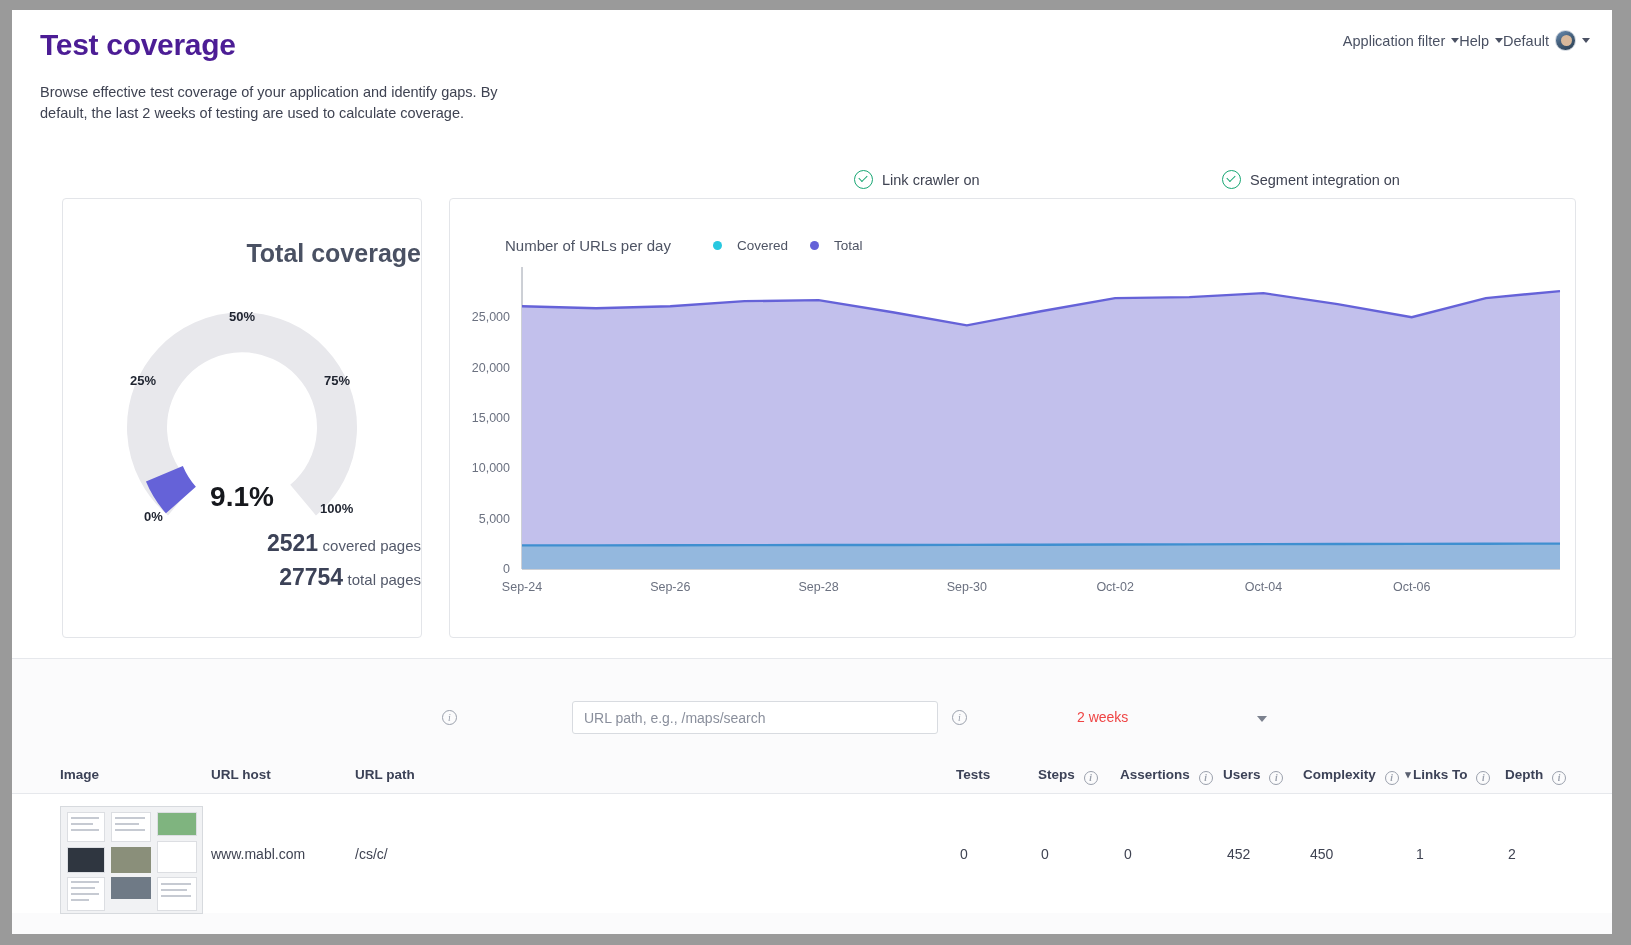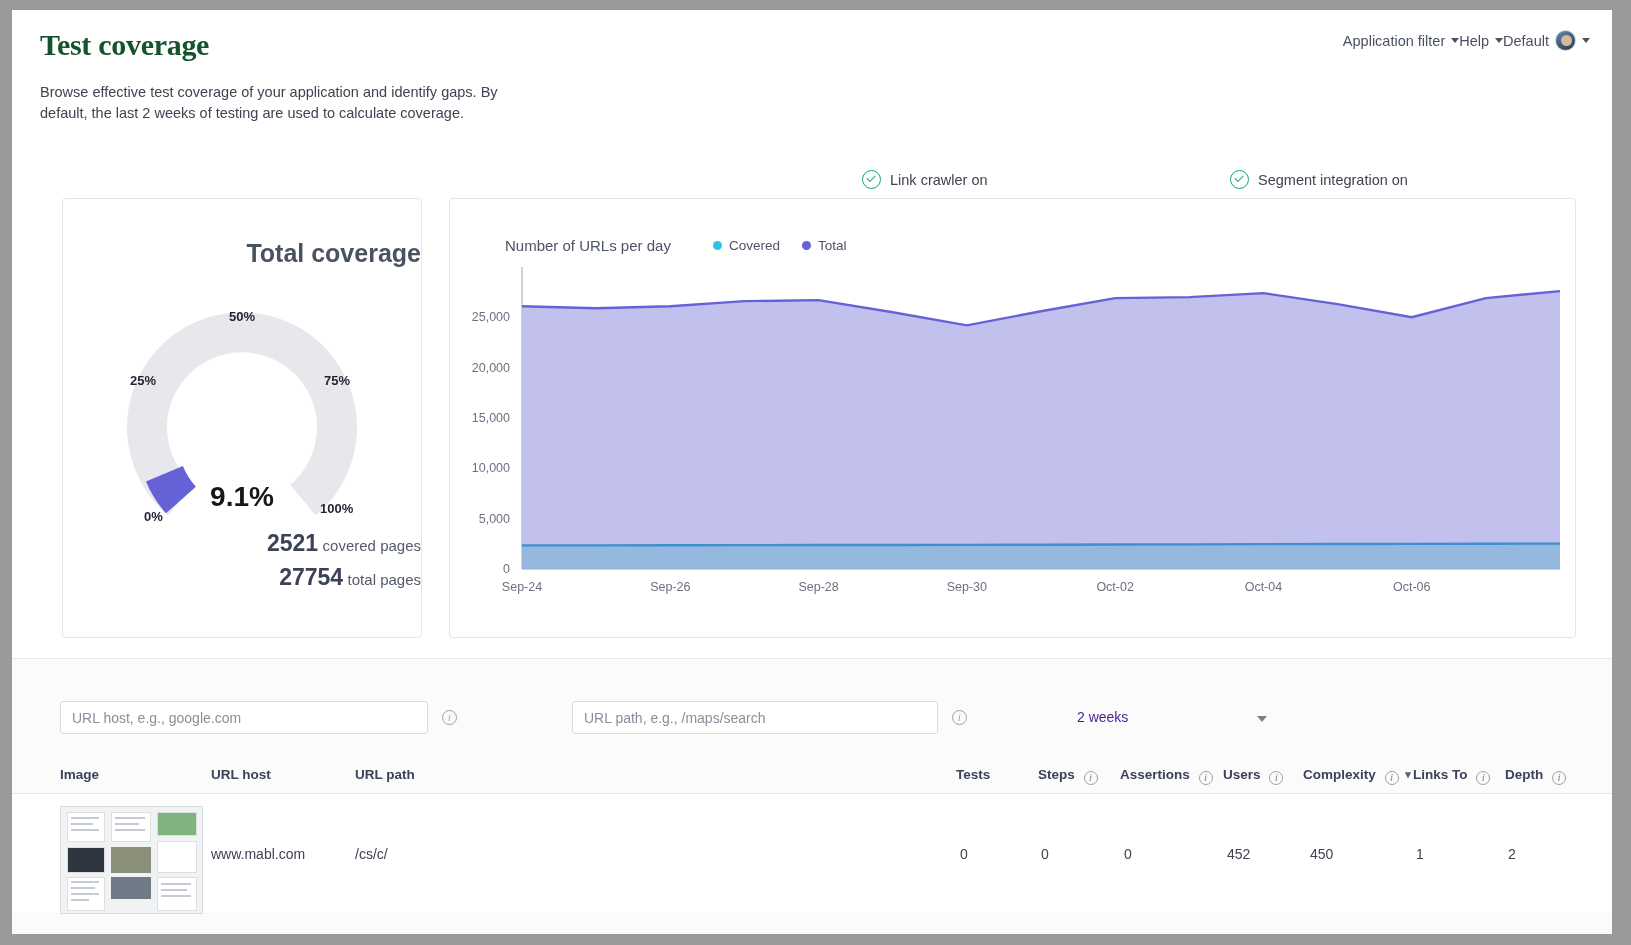--- a/index.html
+++ b/index.html
@@ -19,23 +19,22 @@
   
   .header {
     position: relative;
     height: 72px;
   }
   .page-title {
     position: absolute;
     left: 28px; top: 18px;
     font-size: 30px;
     font-weight: bold;
-    color: #14532d;
+    color: #4c1d95;
     letter-spacing: -0.3px;
-    font-family: Liberation Serif, serif;
   }
   .header-right {
     position: absolute;
     right: 22px; top: 20px;
     display: flex;
     align-items: center;
     font-size: 14.5px;
     color: #4a5163;
   }
   .hdr-item { display: flex; align-items: center; gap: 6px; cursor: pointer; }
@@ -62,21 +61,21 @@
     position: absolute;
     left: 28px; top: 72px;
     width: 470px;
     font-size: 14.5px;
     line-height: 20.5px;
     color: #3f4352;
   }
   
   .status-row {
     position: absolute;
-    left: 12px; top: 160px;
+    left: 4px; top: 160px;
     width: 1600px;
     height: 26px;
   }
   .status-item {
     position: absolute;
     display: flex; align-items: center; gap: 9px;
     font-size: 14.5px; color: #3f4352;
   }
   .check-circle {
     width: 19px; height: 19px;
@@ -130,21 +129,21 @@
   .stat-num { font-size: 23px; font-weight: bold; color: #3c4257; }
   .stat-lbl { font-size: 15px; color: #545a6b; }
   
   .chart-head {
     position: absolute;
     left: 55px; top: 38px;
     display: flex; align-items: center; gap: 42px;
   }
   .chart-head-title { font-size: 15px; color: #4e5464; }
   .legend { display: flex; align-items: center; gap: 22px; }
-  .legend-item { display: flex; align-items: center; gap: 7px; font-size: 13.5px; color: #4e5464; }
+  .legend-item { display: flex; align-items: center; gap: 15px; font-size: 13.5px; color: #4e5464; }
   .dot { width: 9px; height: 9px; border-radius: 50%; display: inline-block; }
   .chart-plot { position: absolute; left: 0; top: 0; }
   .ytick { font-size: 12.5px; fill: #6b7180; text-anchor: end; }
   .xtick { font-size: 12.5px; fill: #6b7180; text-anchor: middle; }
   
   .lower {
     position: absolute;
     left: 0; top: 648px; width: 1600px; height: 276px;
     background: #fbfbfc;
     border-top: 1px solid #e6e8ec;
@@ -186,21 +185,21 @@
     text-align: center;
     font-family: "Liberation Serif", serif;
     font-style: italic;
     vertical-align: -2px;
     margin-left: 5px;
   }
   .select-box {
     position: absolute;
     left: 1065px; top: 0;
     width: 200px; height: 33px;
-    font-size: 14px; color: #4c1d95;
+    font-size: 14px; color: #ef4444;
     line-height: 33px;
     cursor: pointer;
   }
   .select-caret {
     position: absolute;
     right: 10px; top: 15px;
     width: 0; height: 0;
     border-left: 5px solid transparent;
     border-right: 5px solid transparent;
     border-top: 6px solid #7b818e;
@@ -344,21 +343,20 @@
           <text x="665.1428571428571" y="392" class="xtick">Oct-02</text>
           <text x="813.4285714285714" y="392" class="xtick">Oct-04</text>
           <text x="961.7142857142857" y="392" class="xtick">Oct-06</text>
         </svg>
     </div>
   </div>
 
   <div class="lower">
 
     <div class="filter-row">
-      <input class="text-input" style="left: 48px; width: 368px;" placeholder="URL host, e.g., google.com">
       <div class="info-icon" style="left:430px; top:9px;">i</div>
 
       <input class="text-input" style="left: 560px; width: 366px;" placeholder="URL path, e.g., /maps/search">
       <div class="info-icon" style="left:940px; top:9px;">i</div>
 
       <div class="select-box">
         <span>2 weeks</span>
         <span class="select-caret"></span>
       </div>
     </div>

